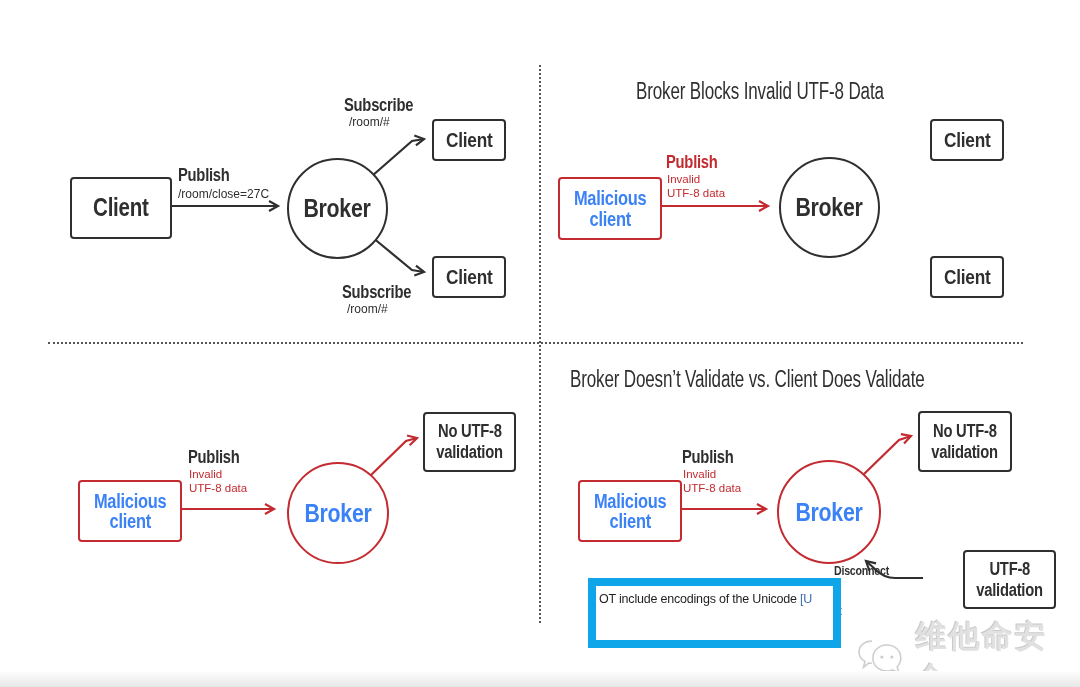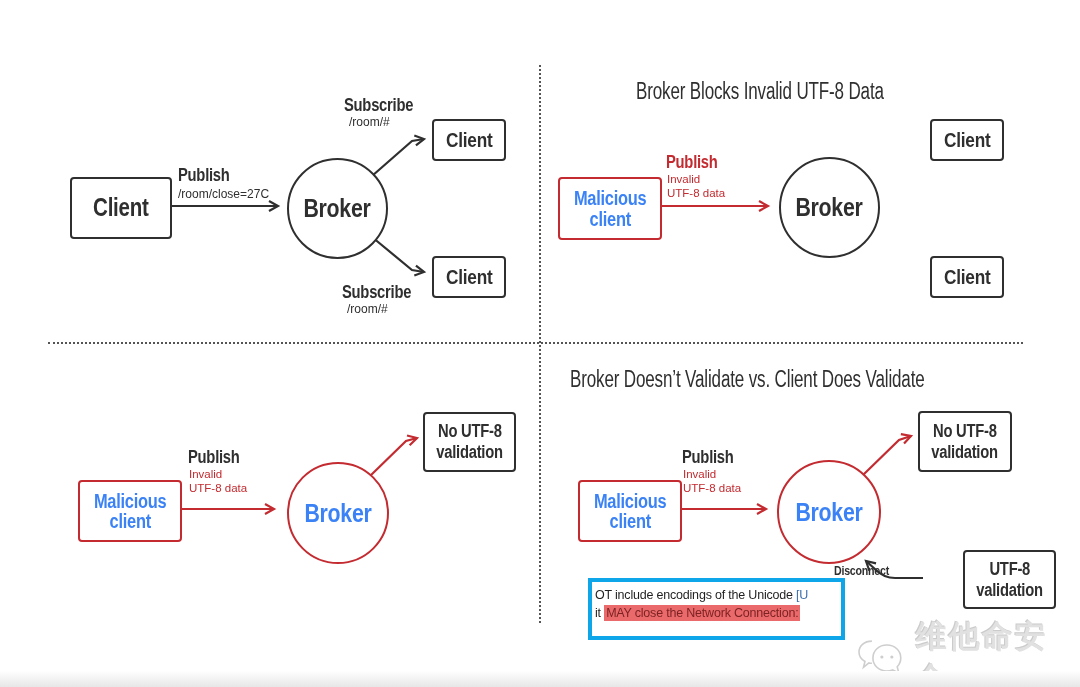--- a/index.html
+++ b/index.html
@@ -23,22 +23,22 @@
   .lbl .cond{transform-origin:left center;}
   .mono{position:absolute;font-family:Liberation Sans, sans-serif;font-weight:normal;white-space:nowrap;}
   .redtxt{color:#c32b30;}
   .title{position:absolute;font-size:23px;font-weight:normal;color:#2f2f2f;white-space:nowrap;}
   .title .cond{transform:scaleX(0.74);transform-origin:left center;letter-spacing:-0.2px;}
 
   #arrow-layer{position:absolute;left:0;top:0;pointer-events:none;}
 
   #excerpt-box{
     position:absolute;left:588px;top:578px;width:230px;height:50px;background:#fff;
-    border:4px solid #0ea5e9;font-size:12.5px;line-height:1.45;color:#1f1f1f;
-    padding:4px 16px 0 3px;letter-spacing:-0.2px;white-space:nowrap;overflow:hidden;
+    border:8px solid #0ea5e9;font-size:12.5px;line-height:1.45;color:#1f1f1f;
+    padding:4px 4px 0 3px;letter-spacing:-0.2px;white-space:nowrap;overflow:hidden;
     font-family:"Liberation Sans",sans-serif;font-weight:normal;
   }
   .link-blue{color:#3f6fae;}
   .hl{background:#ea6a6c;color:#7d2222;padding:1px 2px;}
 
   #watermark{position:absolute;left:856px;top:616px;display:flex;align-items:center;opacity:0.85;}
   #watermark-text{
     font-size:31px;font-weight:bold;color:#dcdcdc;letter-spacing:2px;margin-left:6px;
     text-shadow:-1px -1px 0 #c2c2c2,1px 1px 1px #ffffff;
   }
@@ -142,21 +142,20 @@
   </div>
   <div class="box" style="left:923px;top:550px;width:89px;height:55px;font-size:18px;line-height:1.15;margin-left:40px;">
     <span class="cond">UTF-8</span>
     <span class="cond">validation</span>
   </div>
   <div class="lbl" style="left:834px;top:563px;font-size:13px;"><span class="cond">Disconnect</span></div>
   <div class="lbl" style="left:836px;top:604px;font-size:12px;font-weight:normal;">x</div>
 
   <div id="excerpt-box">
     <div><span>OT include encodings of the Unicode </span><span class="link-blue">[U</span></div>
-    <div><span>it </span><span class="hl">MAY close the Network Connection:</span></div>
   </div>
 
   <div id="watermark">
     <svg width="54" height="46" viewBox="0 0 54 46">
       <g fill="#ffffff" stroke="#c6c6c6" stroke-width="1.6">
         <path d="M16,6 C8,6 3,11 3,17 c0,4 2.5,7.5 6,9.5 l-1.5,6 5.5,-4.5 c1,0.2 2,0.3 3,0.3"></path>
         <path d="M31,10 c-8,0 -14,5.5 -14,13 0,7.5 6,13 14,13 2,0 4,-0.4 5.7,-1 l6.3,3 -1.6,-6.2 c2.2,-2.3 3.6,-5.4 3.6,-8.8 0,-7.5 -6,-13 -14,-13 z"></path>
       </g>
       <g fill="#c6c6c6">
         <circle cx="26" cy="22" r="1.6"></circle>

